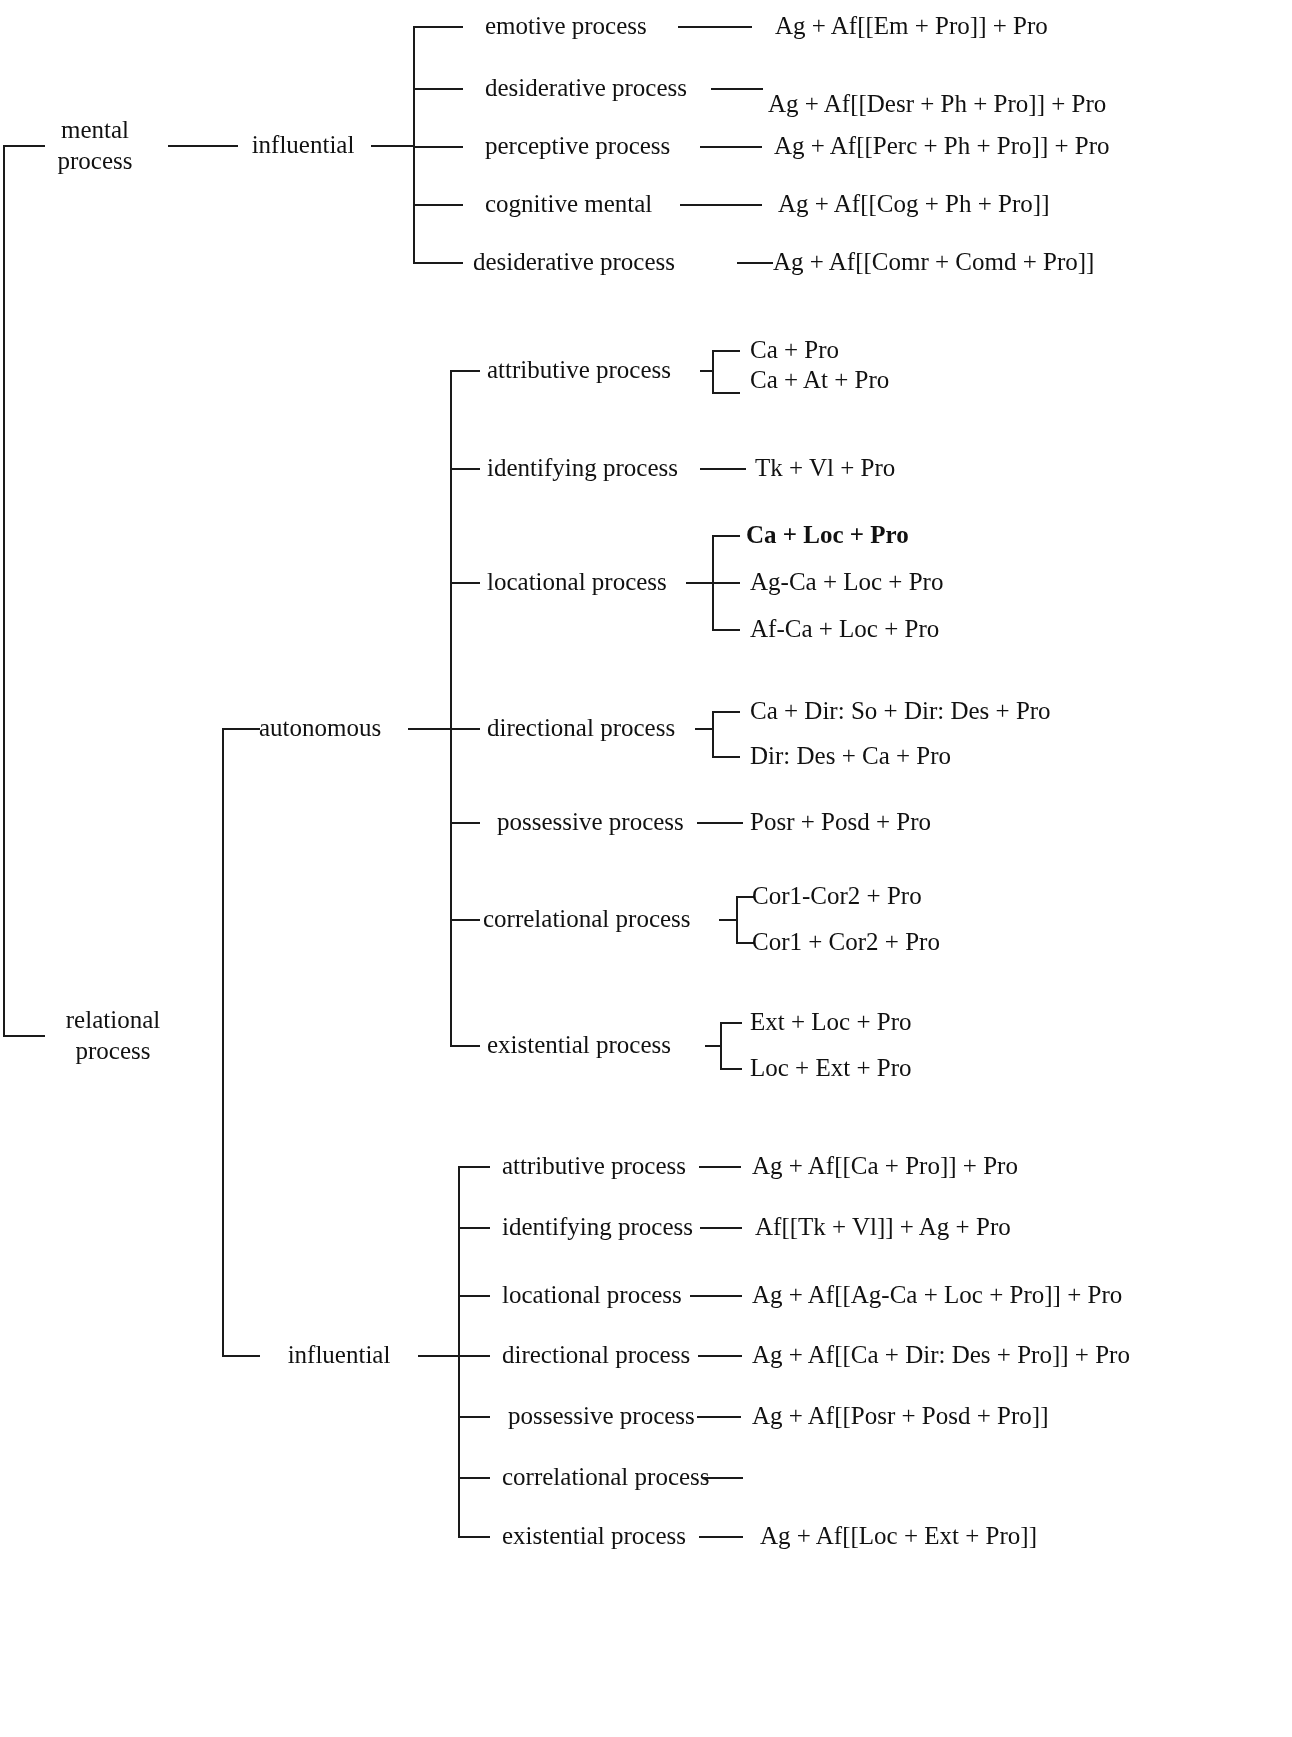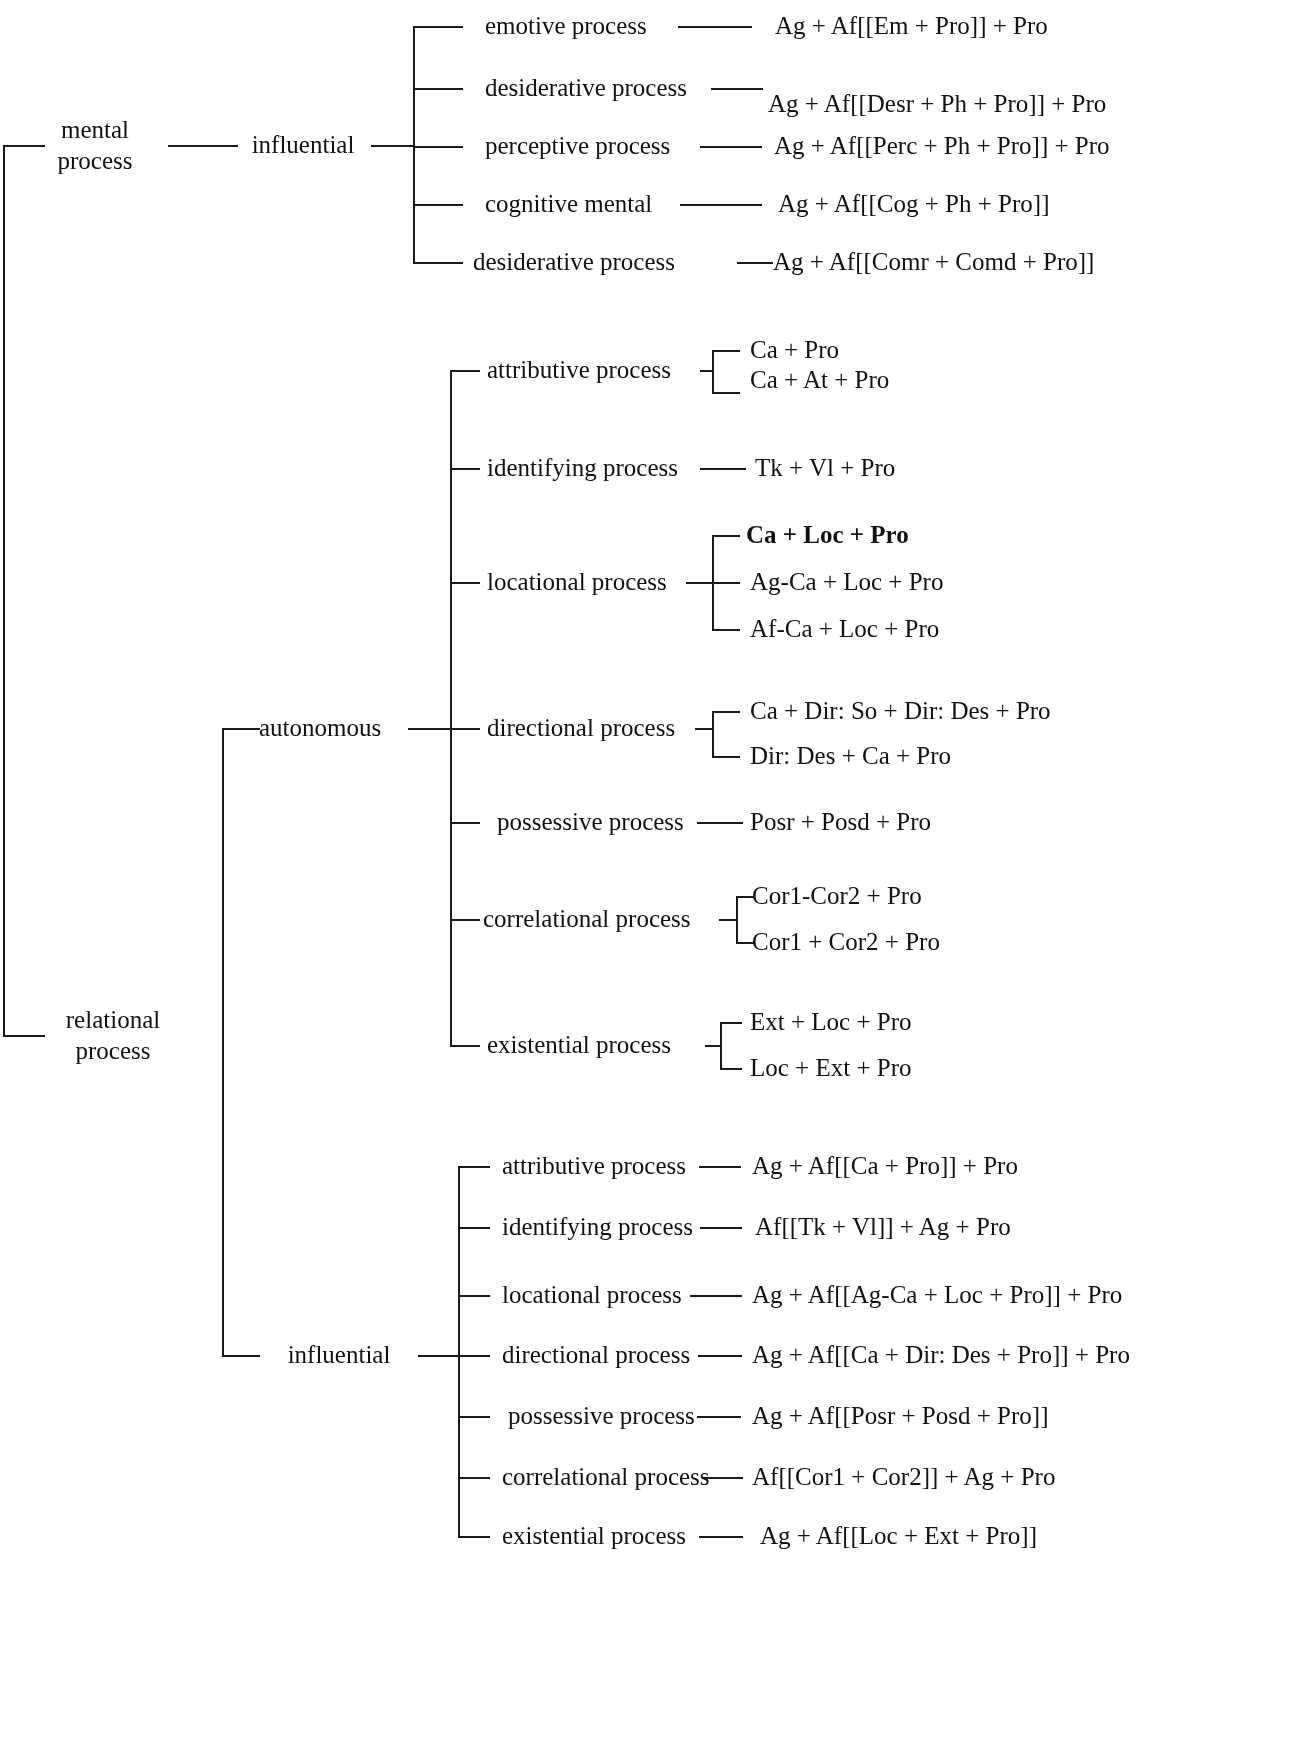--- a/index.html
+++ b/index.html
@@ -154,20 +154,19 @@
   <div class="lbl lft" style="left:752px;top:1355px;">Ag + Af[[Ca + Dir: Des + Pro]] + Pro</div>
 
   <div class="h" style="left:458px;top:1416px;width:32px;"></div>
   <div class="lbl lft" style="left:508px;top:1416px;">possessive process</div>
   <div class="h" style="left:697px;top:1416px;width:44px;"></div>
   <div class="lbl lft" style="left:752px;top:1416px;">Ag + Af[[Posr + Posd + Pro]]</div>
 
   <div class="h" style="left:458px;top:1477px;width:32px;"></div>
   <div class="lbl lft" style="left:502px;top:1477px;">correlational process</div>
   <div class="h" style="left:703px;top:1477px;width:40px;"></div>
-  <div class="lbl lft" style="left:752px;top:1477px;">Af[[Cor1 + Cor2]] + Ag + Pro</div>
 
   <div class="h" style="left:458px;top:1536px;width:32px;"></div>
   <div class="lbl lft" style="left:502px;top:1536px;">existential process</div>
   <div class="h" style="left:699px;top:1536px;width:44px;"></div>
   <div class="lbl lft" style="left:760px;top:1536px;">Ag + Af[[Loc + Ext + Pro]]</div>
 
 </div>
 
 </body></html>

